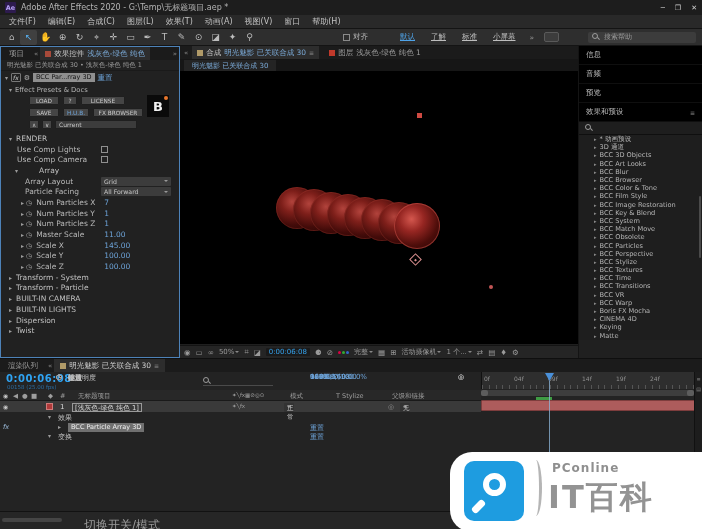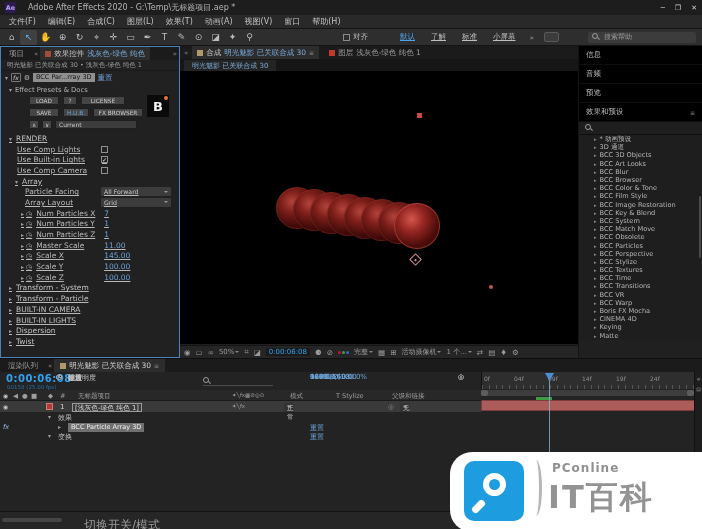--- a/index.html
+++ b/index.html
@@ -1,21 +1,21 @@
 <!DOCTYPE html>
 <html><head>
 <meta charset="utf-8">
 <style>
   * { margin:0; padding:0; box-sizing:border-box; }
   html,body { width:702px; height:529px; overflow:hidden; background:#262626;
     font-family:"DejaVu Sans","Liberation Sans",sans-serif; color:#c8c8c8; }
 
   
   #titlebar { position:absolute; left:0; top:0; width:702px; height:15px; background:#1d1d1d;
-    display:flex; align-items:center; gap:12px; padding:0 5px; font-size:8px; color:#b5b5b5; }
+    display:flex; align-items:center; gap:5px; padding:0 5px; font-size:8px; color:#b5b5b5; }
   .ae-badge { width:11px; height:11px; background:#2d1b4e; color:#b5a0f5; font-size:6.5px; font-weight:bold;
     display:flex; align-items:center; justify-content:center; border-radius:1px; }
   .win-controls { margin-left:auto; display:flex; gap:10px; font-size:7px; color:#cfcfcf; }
 
   
   #menubar { position:absolute; left:0; top:15px; width:702px; height:14px; background:#292929;
     display:flex; align-items:center; padding-left:3px; font-size:8px; color:#c2c2c2; border-bottom:1px solid #141414; }
   .menu-item { padding:0 6px; }
 
   
@@ -57,24 +57,24 @@
   .presets-head { height:11px; display:flex; align-items:center; gap:3px; padding-left:8px; font-size:6.8px; color:#b5b5b5; }
   .btn-area { position:relative; height:36px; }
   .bbtn { position:absolute; height:9px; background:#454545; border:1px solid #1f1f1f; color:#c8c8c8;
     font-size:5.8px; display:flex; align-items:center; justify-content:center; border-radius:1px; }
   .hubtxt { color:#6da3d8; }
   .borislogo { position:absolute; left:146px; top:0; width:22px; height:22px; background:#0a0a0a; color:#f2f2f2;
     font-weight:bold; font-size:13px; display:flex; align-items:center; justify-content:center; }
   .borislogo::after { content:""; position:absolute; right:1px; top:1px; width:4px; height:4px; background:#e8762c; border-radius:50%; }
   .preset-field { position:absolute; left:54px; top:25px; width:82px; height:9px; background:#3c3c3c;
     border:1px solid #1f1f1f; font-size:6px; color:#c8c8c8; display:flex; align-items:center; padding:0 3px; }
-  .params { padding-top:2px; font-size:7.5px; color:#b8b8b8;text-decoration:underline; }
+  .params { padding-top:2px; font-size:7.5px; color:#b8b8b8; }
   .prow { height:10.7px; display:flex; align-items:center; }
   .pgroup { padding-left:8px; gap:4px; color:#c0c0c0; }
-  .pgroup2 { padding-left:14px; gap:4px; color:#c0c0c0; }
+  .pgroup2 { padding-left:14px; gap:21px; color:#c0c0c0; }
   .pcheck { padding-left:16px; }
   .pcheck .lbl { width:84px; }
   .cb { width:7px; height:7px; border:1px solid #8f8f8f; font-size:6px; line-height:6px; text-align:center; color:#e0e0e0; }
   .pdrop { padding-left:24px; }
   .pdrop .lbl { width:76px; }
   .dd { width:70px; height:9px; background:#3c3c3c; border-radius:1px; font-size:6.2px; color:#c8c8c8;
     display:flex; align-items:center; padding:0 3px; }
   .dd::after { content:""; margin-left:auto; border:2.5px solid transparent; border-top-color:#999; margin-top:2px; }
   .pval { padding-left:20px; gap:2px; }
   .sw::before { content:"◷"; color:#a8a8a8; font-size:7px; }
@@ -284,41 +284,37 @@
         <span class="twd"></span>
       <span>RENDER</span>
       </div>
     <div>
 
         <div class="prow pcheck">
           <span class="lbl">Use Comp Lights</span>
           <span class="cb"></span>
         </div>
 
-        <div class="prow pcheck">
-          <span class="lbl">Use Built-in Lights</span>
-          <span class="cb">✓</span>
-        </div>
 
         <div class="prow pcheck">
           <span class="lbl">Use Comp Camera</span>
           <span class="cb"></span>
         </div>
       </div>
     <div class="prow pgroup2">
         <span class="twd"></span>
       <span>Array</span>
       </div>
     <div class="prow pdrop">
+      <span class="lbl">Array Layout</span>
+      <span class="dd">Grid</span>
+    </div>
+    <div class="prow pdrop">
       <span class="lbl">Particle Facing</span>
       <span class="dd">All Forward</span>
-    </div>
-    <div class="prow pdrop">
-      <span class="lbl">Array Layout</span>
-      <span class="dd">Grid</span>
     </div>
     <div>
 
         <div class="prow pval">
           <span class="tw"></span>
           <span class="sw"></span>
           <span class="lbl">Num Particles X</span>
           <span class="val">7</span>
         </div>
 

